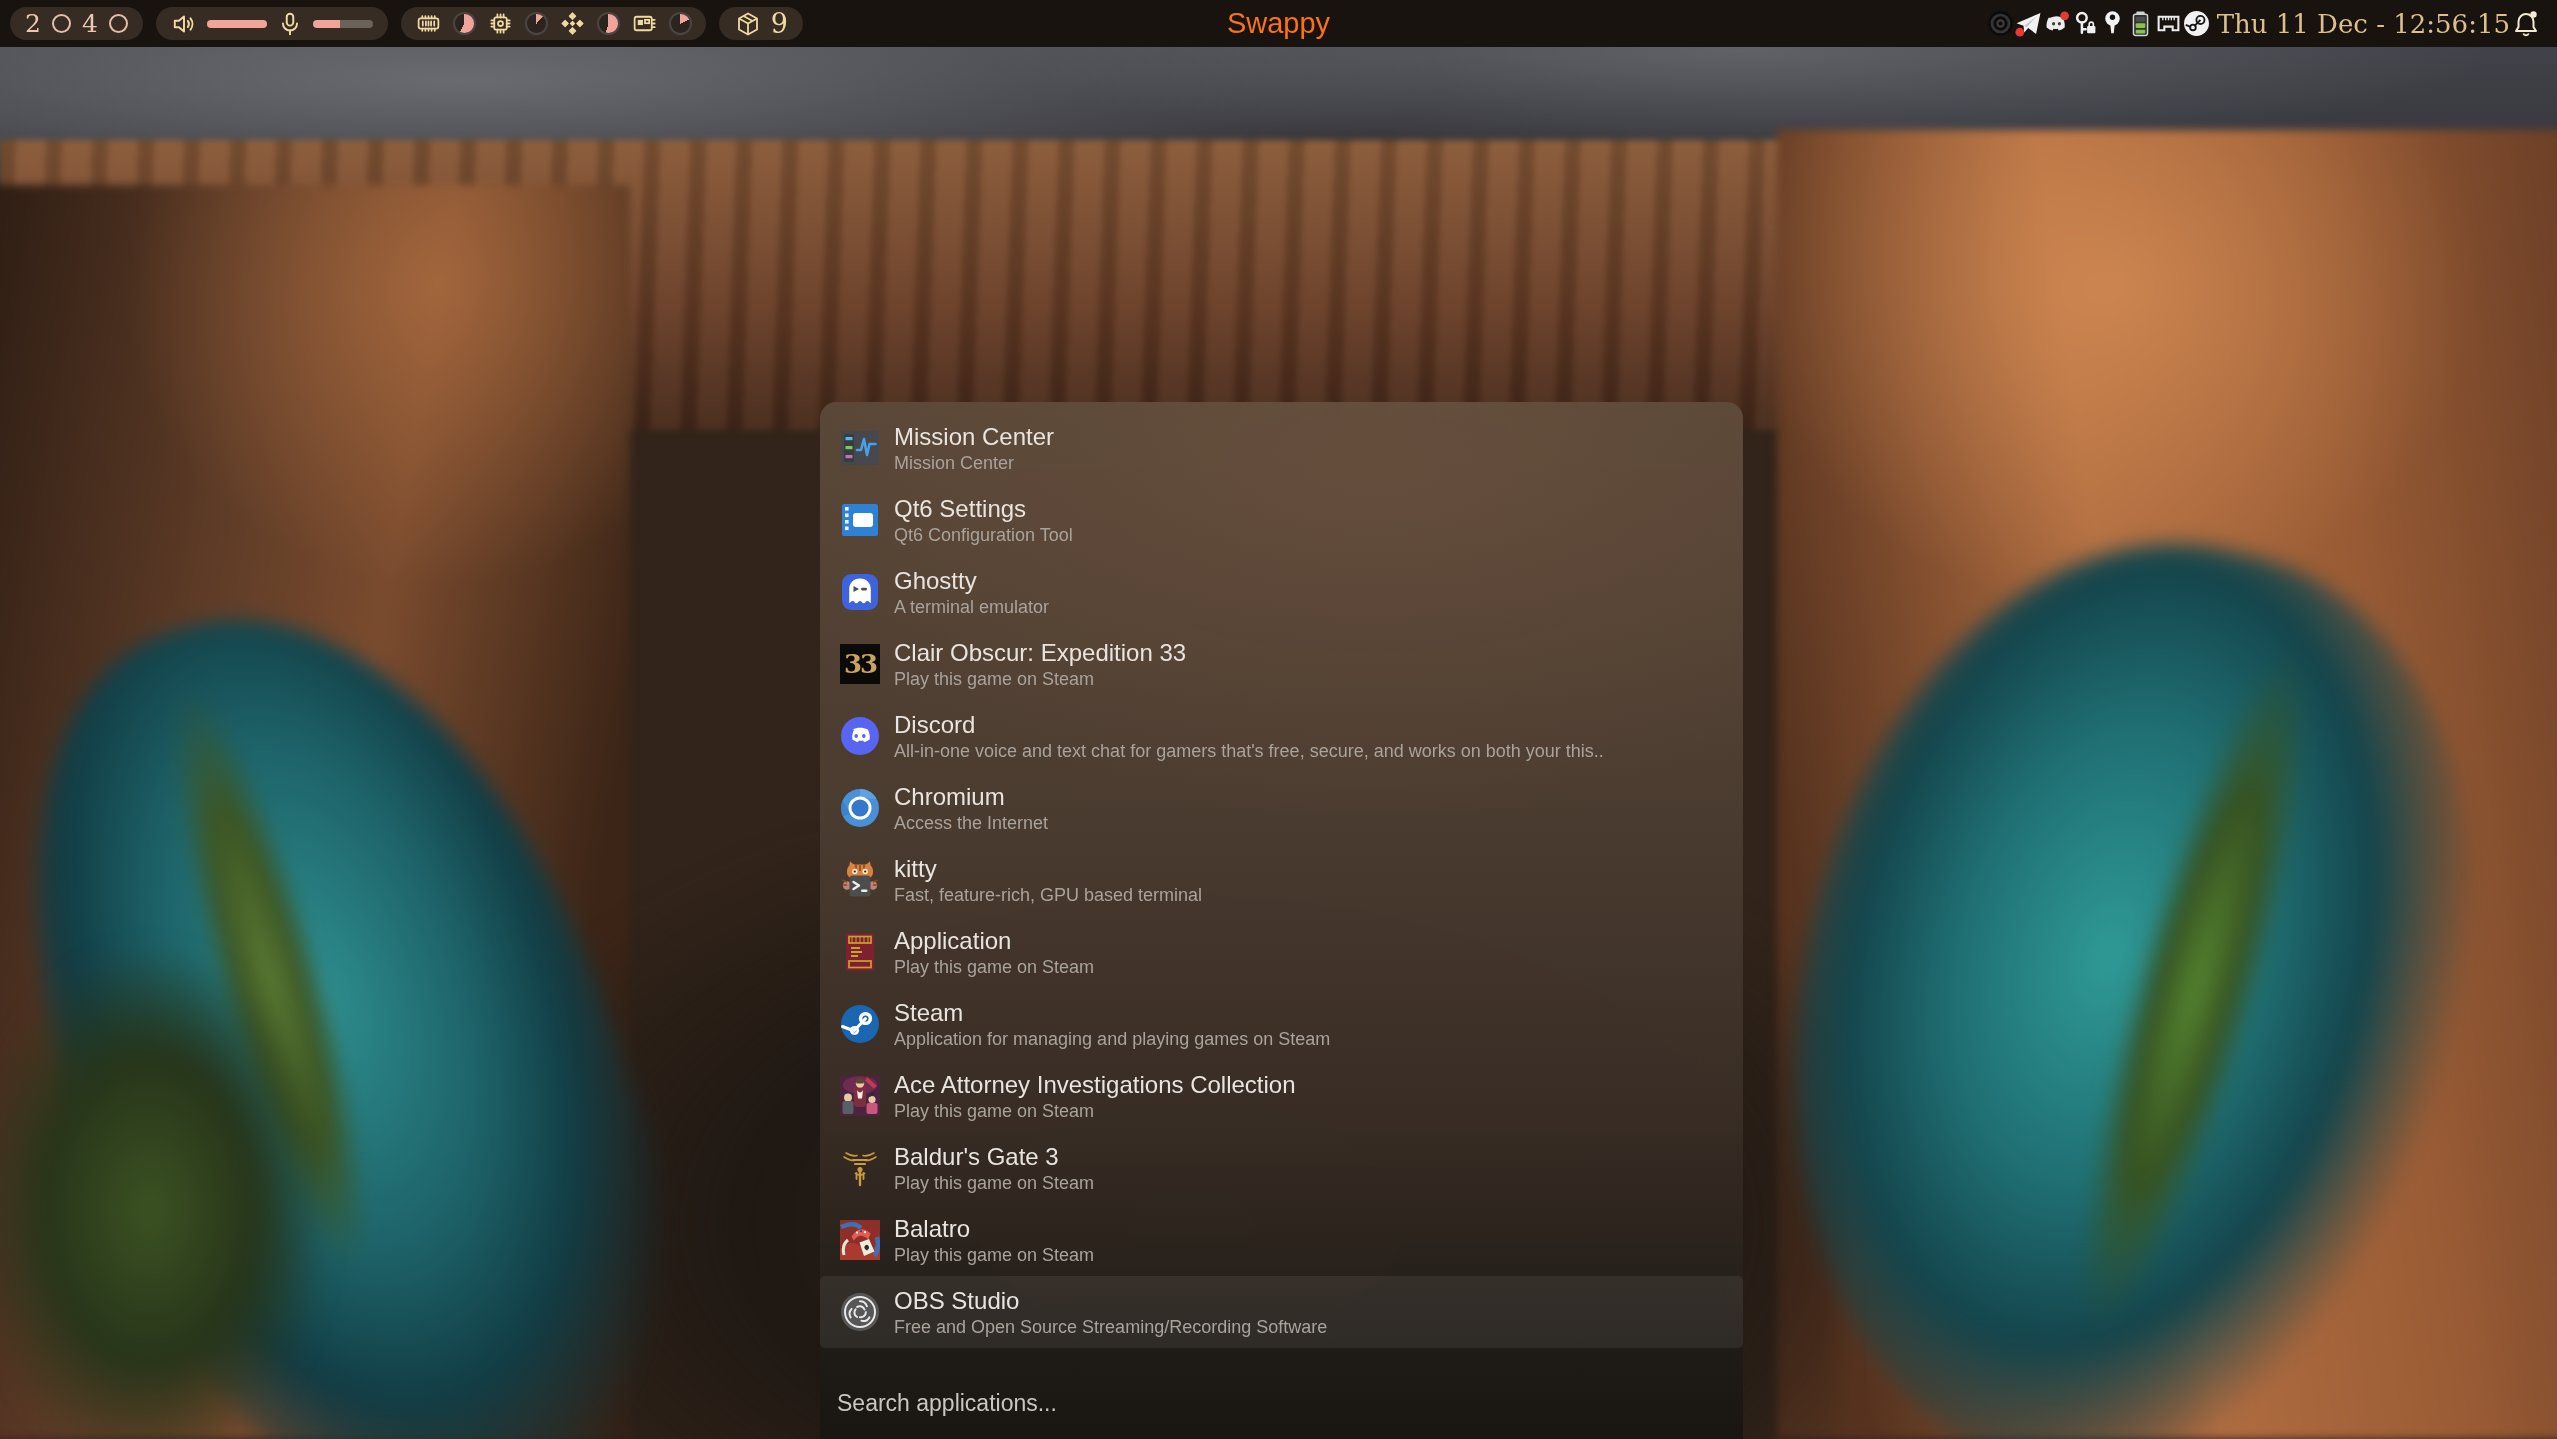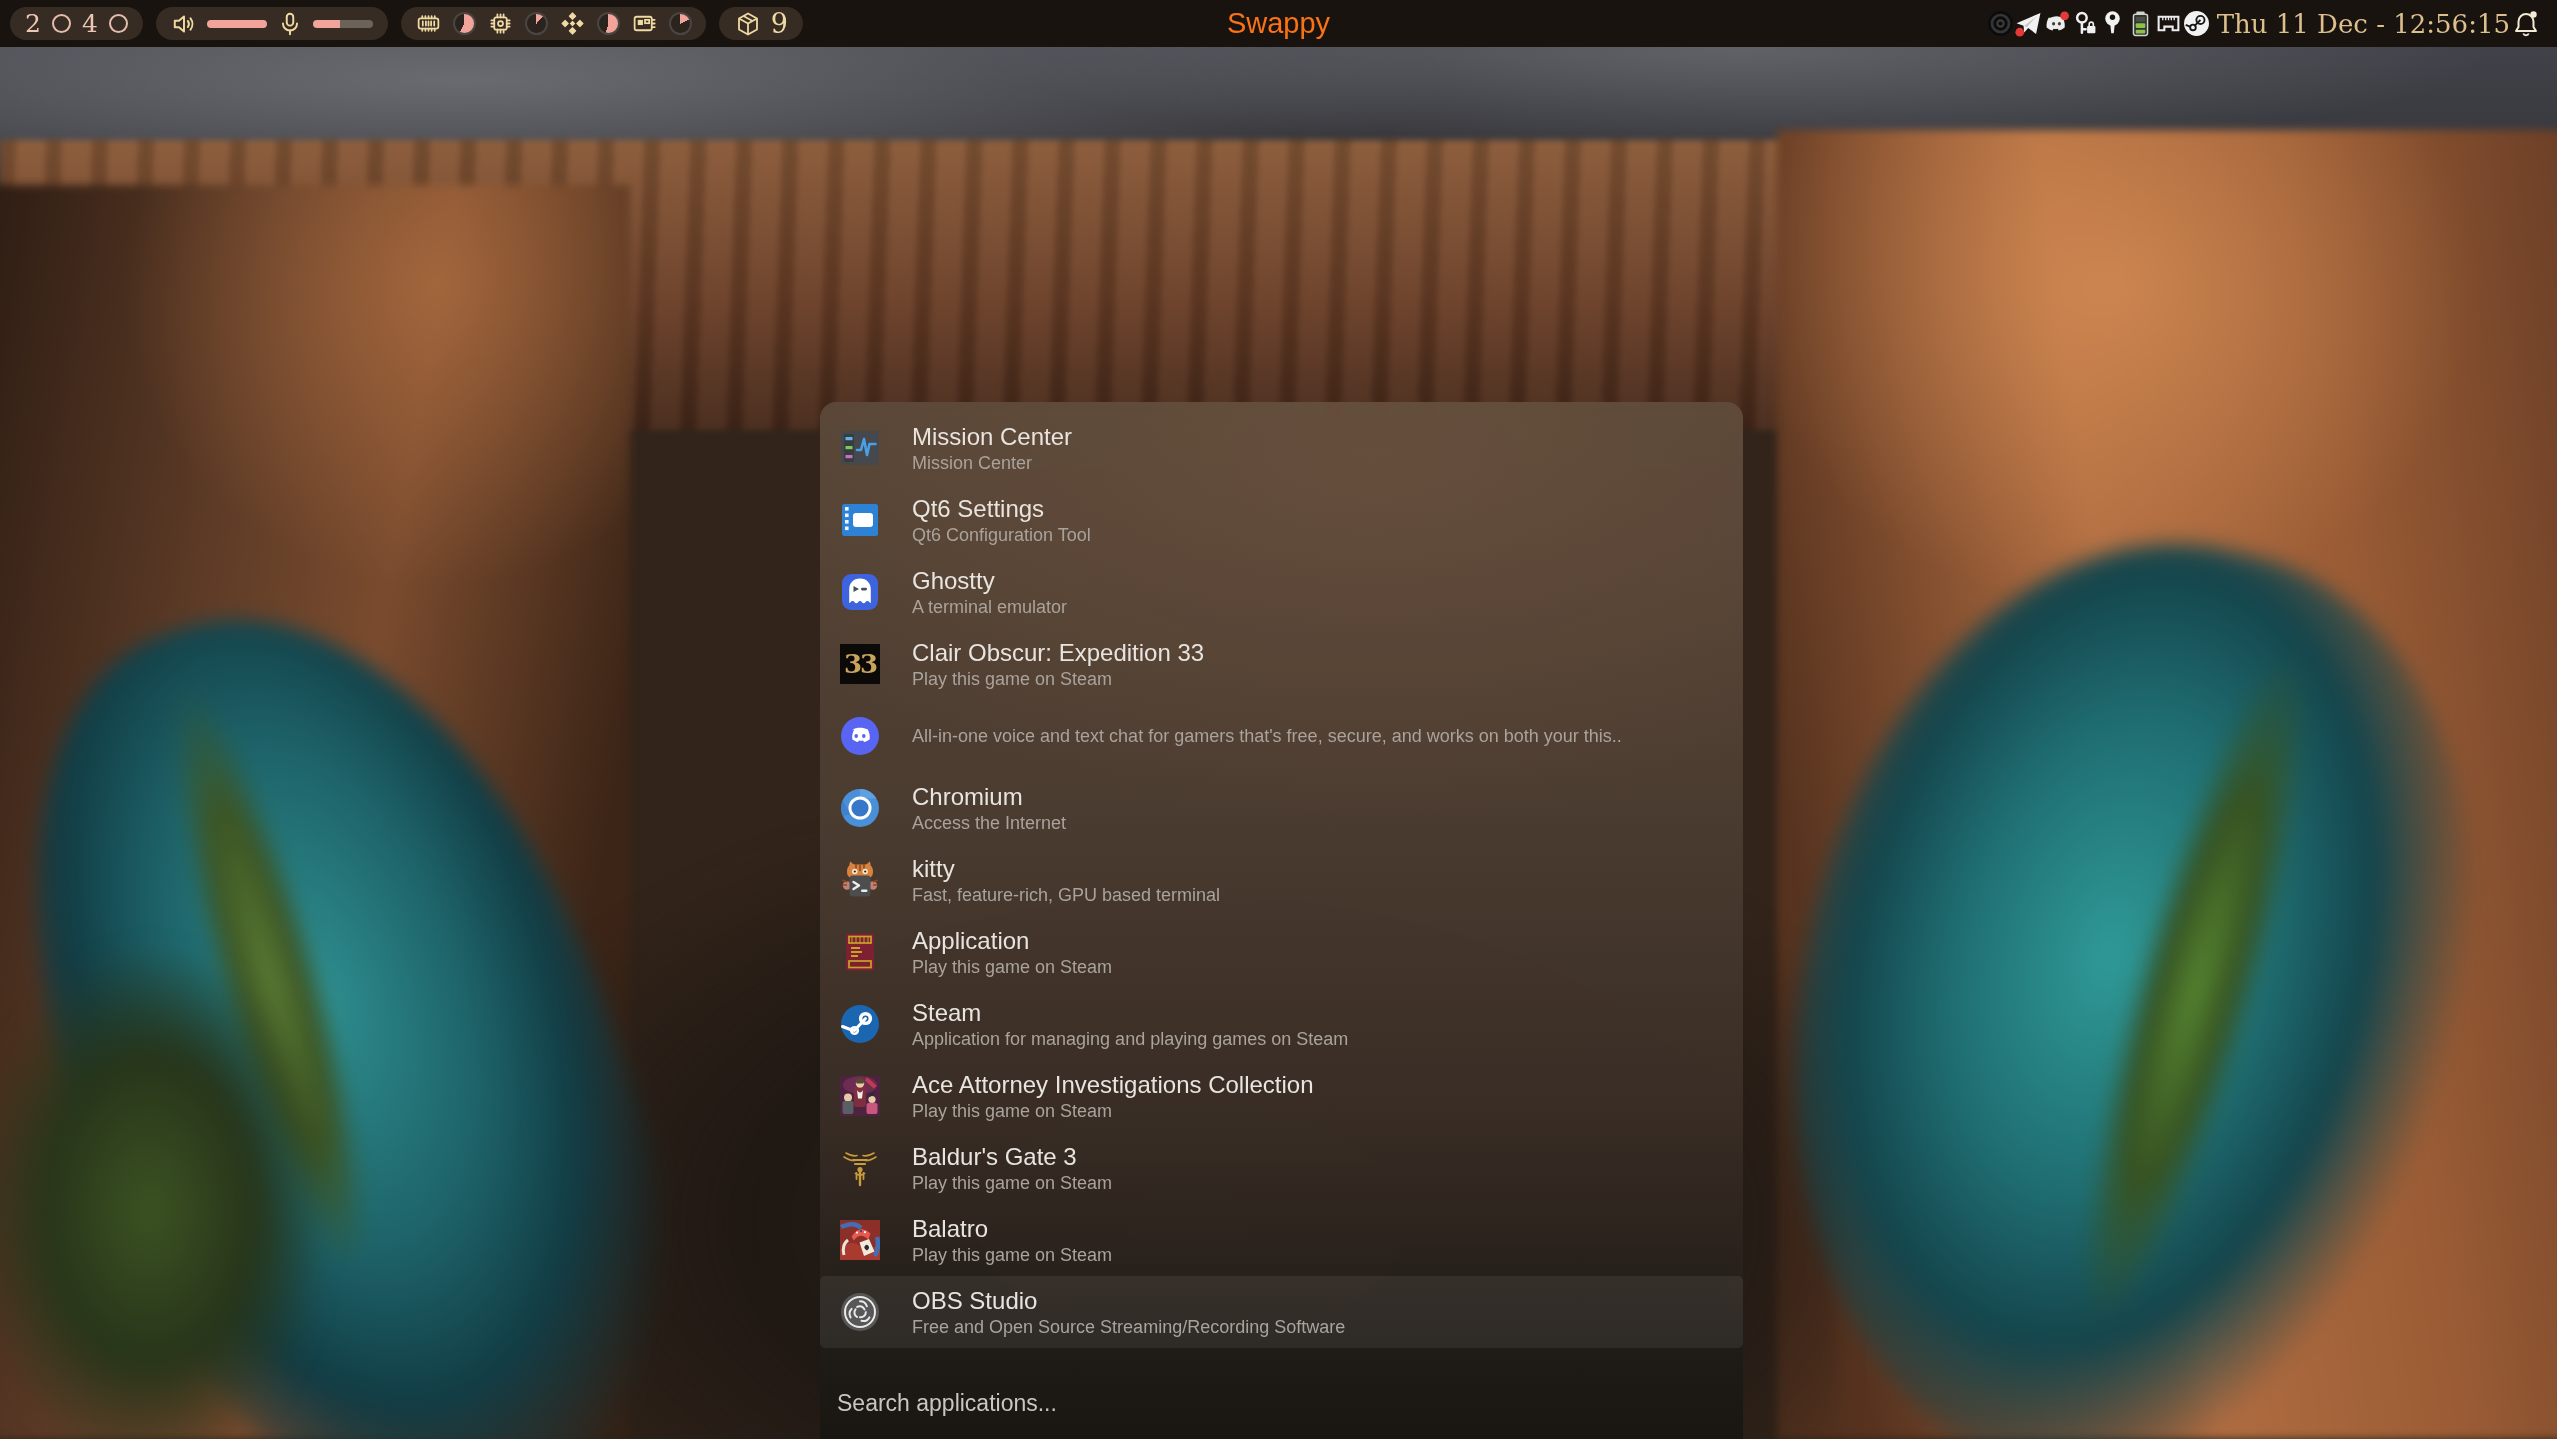--- a/index.html
+++ b/index.html
@@ -79,21 +79,21 @@
   
   .launcher { position:absolute; left:820px; top:402px; width:923px; height:1037px;
     border-radius:16px 16px 0 0; overflow:hidden; z-index:20;
     background:
       radial-gradient(120% 55% at 60% 6%, rgba(126,95,70,.40), transparent 62%),
       linear-gradient(180deg, rgba(88,70,56,.97) 0%, rgba(77,61,50,.97) 38%, rgba(56,45,37,.97) 70%, rgba(31,27,22,.98) 92%, rgba(26,23,19,.98) 100%);
     backdrop-filter:blur(26px); }
   .rows { position:absolute; left:0; right:0; top:10px; }
   .row { height:72px; display:flex; align-items:center; padding:0 20px 0 20px; }
   .row.selected { background:rgba(255,255,255,.07); border-radius:5px; }
-  .ai { width:40px; height:40px; flex:0 0 40px; margin-right:32px; position:relative; }
+  .ai { width:40px; height:40px; flex:0 0 40px; margin-right:14px; position:relative; }
   .ai svg { width:40px; height:40px; display:block; }
   .texts { display:flex; flex-direction:column; min-width:0; }
   .t { color:#e8e4df; font-size:24px; line-height:29px; white-space:nowrap; }
   .d { color:#a9a39c; font-size:18px; line-height:24px; white-space:nowrap; overflow:hidden; max-width:820px; }
   .ce33-box { width:40px; height:40px; background:#0b0a09; display:flex; align-items:center; justify-content:center; }
   .ce33 { font-family:"DejaVu Serif", serif; color:#c9a45c; font-size:26px; font-weight:bold; letter-spacing:-2px; }
   .searchbar { position:absolute; left:0; right:0; bottom:0; height:72px; display:flex; align-items:center; padding-left:17px; }
   .searchbar input { background:transparent; border:none; outline:none; color:#d2cfca; font-size:23px;
     font-family:"Liberation Sans", sans-serif; width:860px; }
   .searchbar input::placeholder { color:#c9c6c0; opacity:1; }
@@ -334,20 +334,21 @@
       <div class="row">
         <span class="ai">
           <svg viewBox="0 0 40 40">
               <circle cx="20" cy="20" r="19" fill="#5865f2"></circle>
             <path d="M12.2 13.6c2.5-1.3 5-1.9 7.8-1.9s5.3.6 7.8 1.9c1.6 3 2.3 6.2 1.9 9.6-1.7 1.5-3.7 2.5-5.7 2.9l-.9-1.7c-1.4.5-2.8.5-4.2 0l-.9 1.7c-2-.4-4-1.4-5.7-2.9-.4-3.4.3-6.6 1.9-9.6z" fill="#fff"></path>
             <ellipse cx="16.2" cy="20" rx="1.8" ry="2.1" fill="#5865f2"></ellipse>
               <ellipse cx="23.8" cy="20" rx="1.8" ry="2.1" fill="#5865f2"></ellipse>
             </svg>
           </span>
         <span class="texts">
+            <span class="t">Discord</span>
           <span class="d">All-in-one voice and text chat for gamers that's free, secure, and works on both your this..</span>
           </span>
       </div>
 
       <div class="row">
         <span class="ai">
           <svg viewBox="0 0 40 40">
               <circle cx="20" cy="20" r="19" fill="#4a90d9"></circle>
             <path d="M20 1a19 19 0 0 1 16.5 9.6H20z" fill="#63a3e4" opacity=".85"></path>
             <path d="M2.6 12.5L11 26 3.4 28A19 19 0 0 1 2.6 12.5z" fill="#3a7bc8" opacity=".7"></path>

